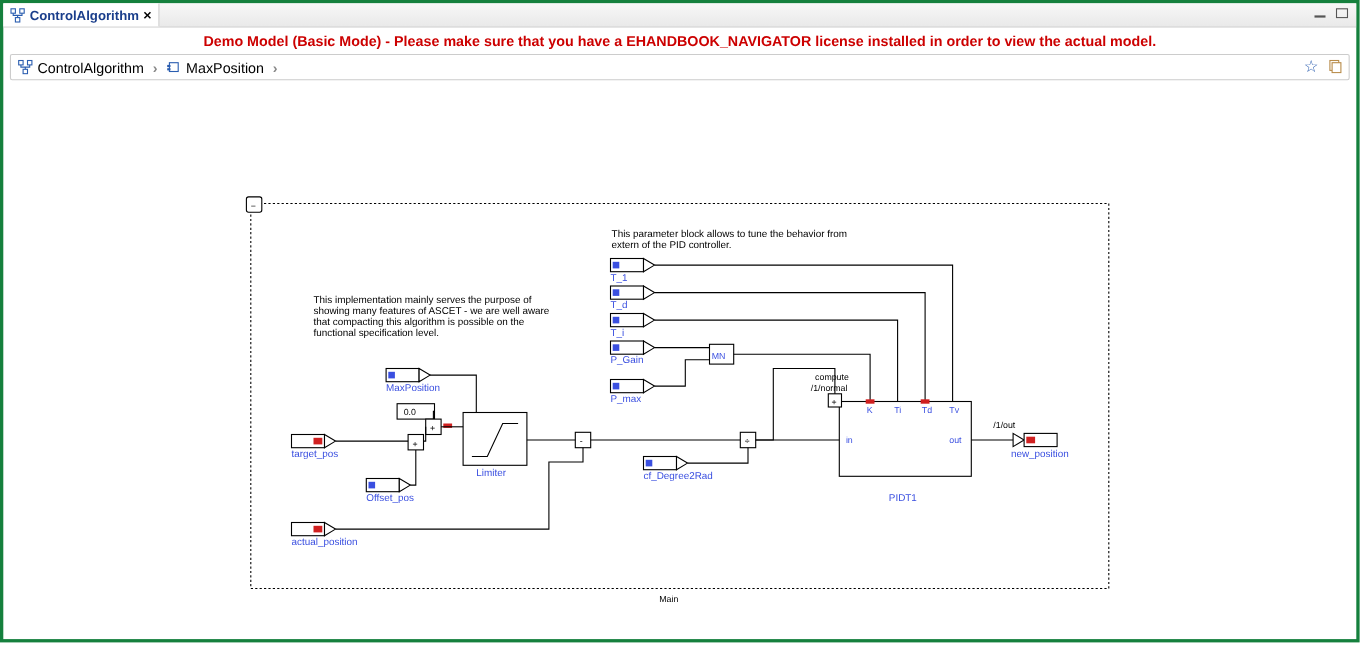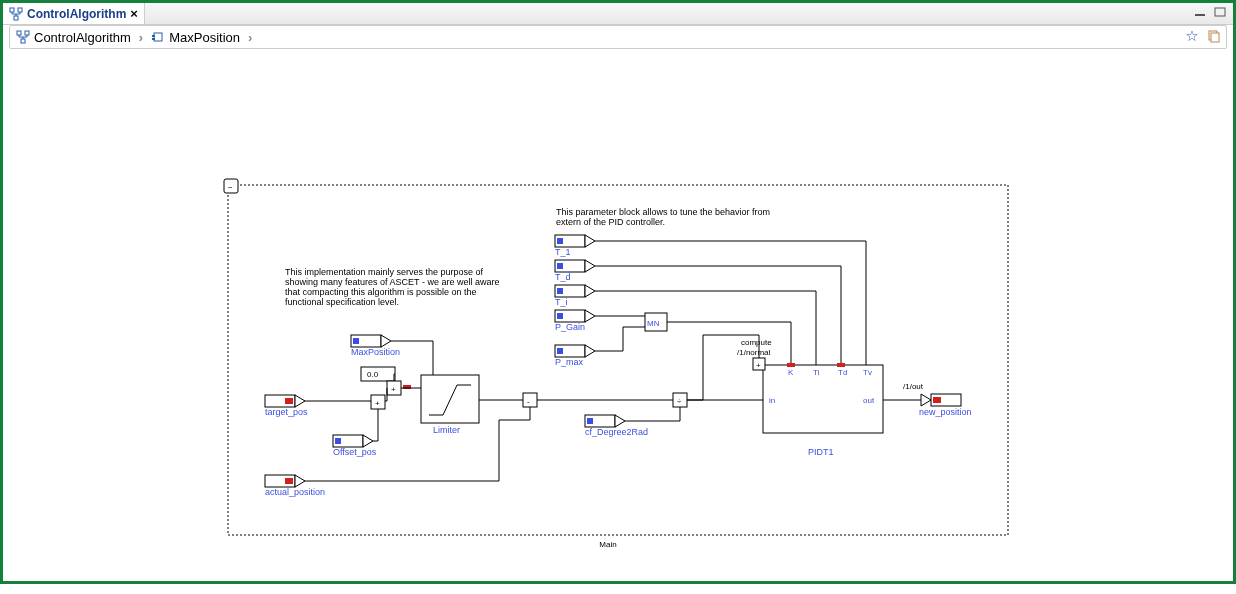--- a/index.html
+++ b/index.html
@@ -131,20 +131,21 @@
           </svg>
       </span>
       <span class="wc">
         <svg width="12" height="10">
             <rect x="1" y="1" width="10" height="8" fill="none" stroke="#555"></rect>
           </svg>
       </span>
     </div>
   </div>
 
+  <div class="banner">Demo Model (Basic Mode) - Please make sure that you have a EHANDBOOK_NAVIGATOR license installed in order to view the actual model.</div>
 
   <div class="breadcrumb-bar">
     <div class="crumb">
       <svg width="14" height="14" viewBox="0 0 14 14">
         <rect x="1" y="1" width="4" height="4" fill="none" stroke="#2a5db0"></rect>
         <rect x="9" y="1" width="4" height="4" fill="none" stroke="#2a5db0"></rect>
         <rect x="5" y="9" width="4" height="4" fill="none" stroke="#2a5db0"></rect>
         <path d="M3 5 L3 7 L11 7 L11 5 M7 7 L7 9" stroke="#2a5db0" fill="none"></path>
       </svg>
       <span>ControlAlgorithm</span>

